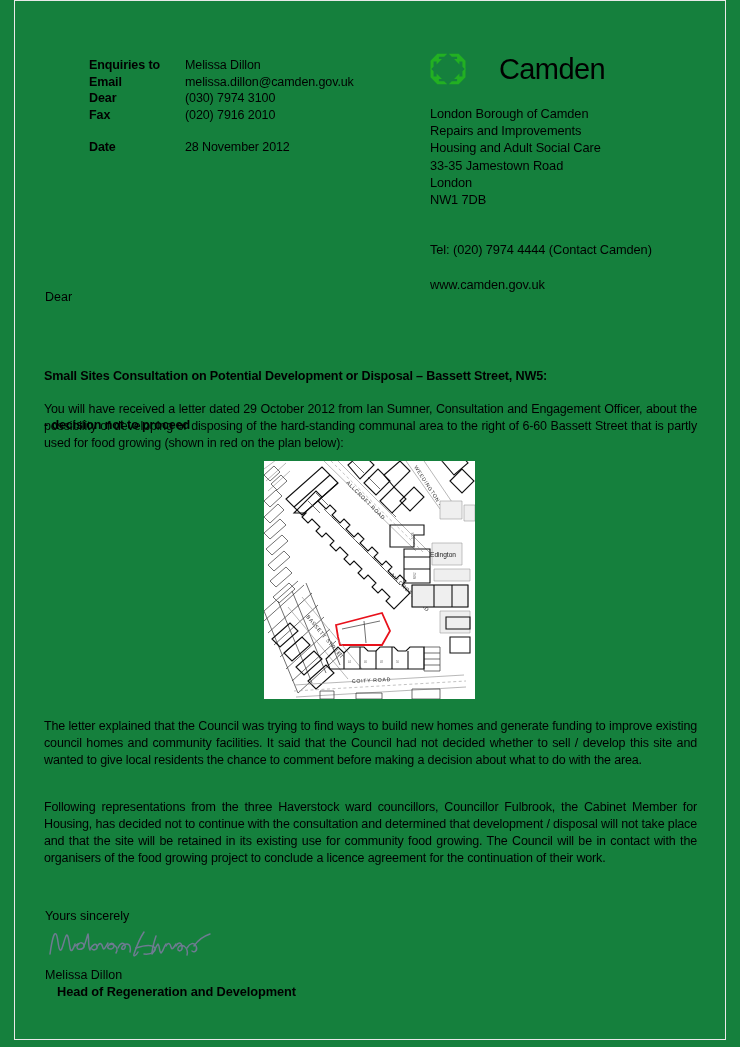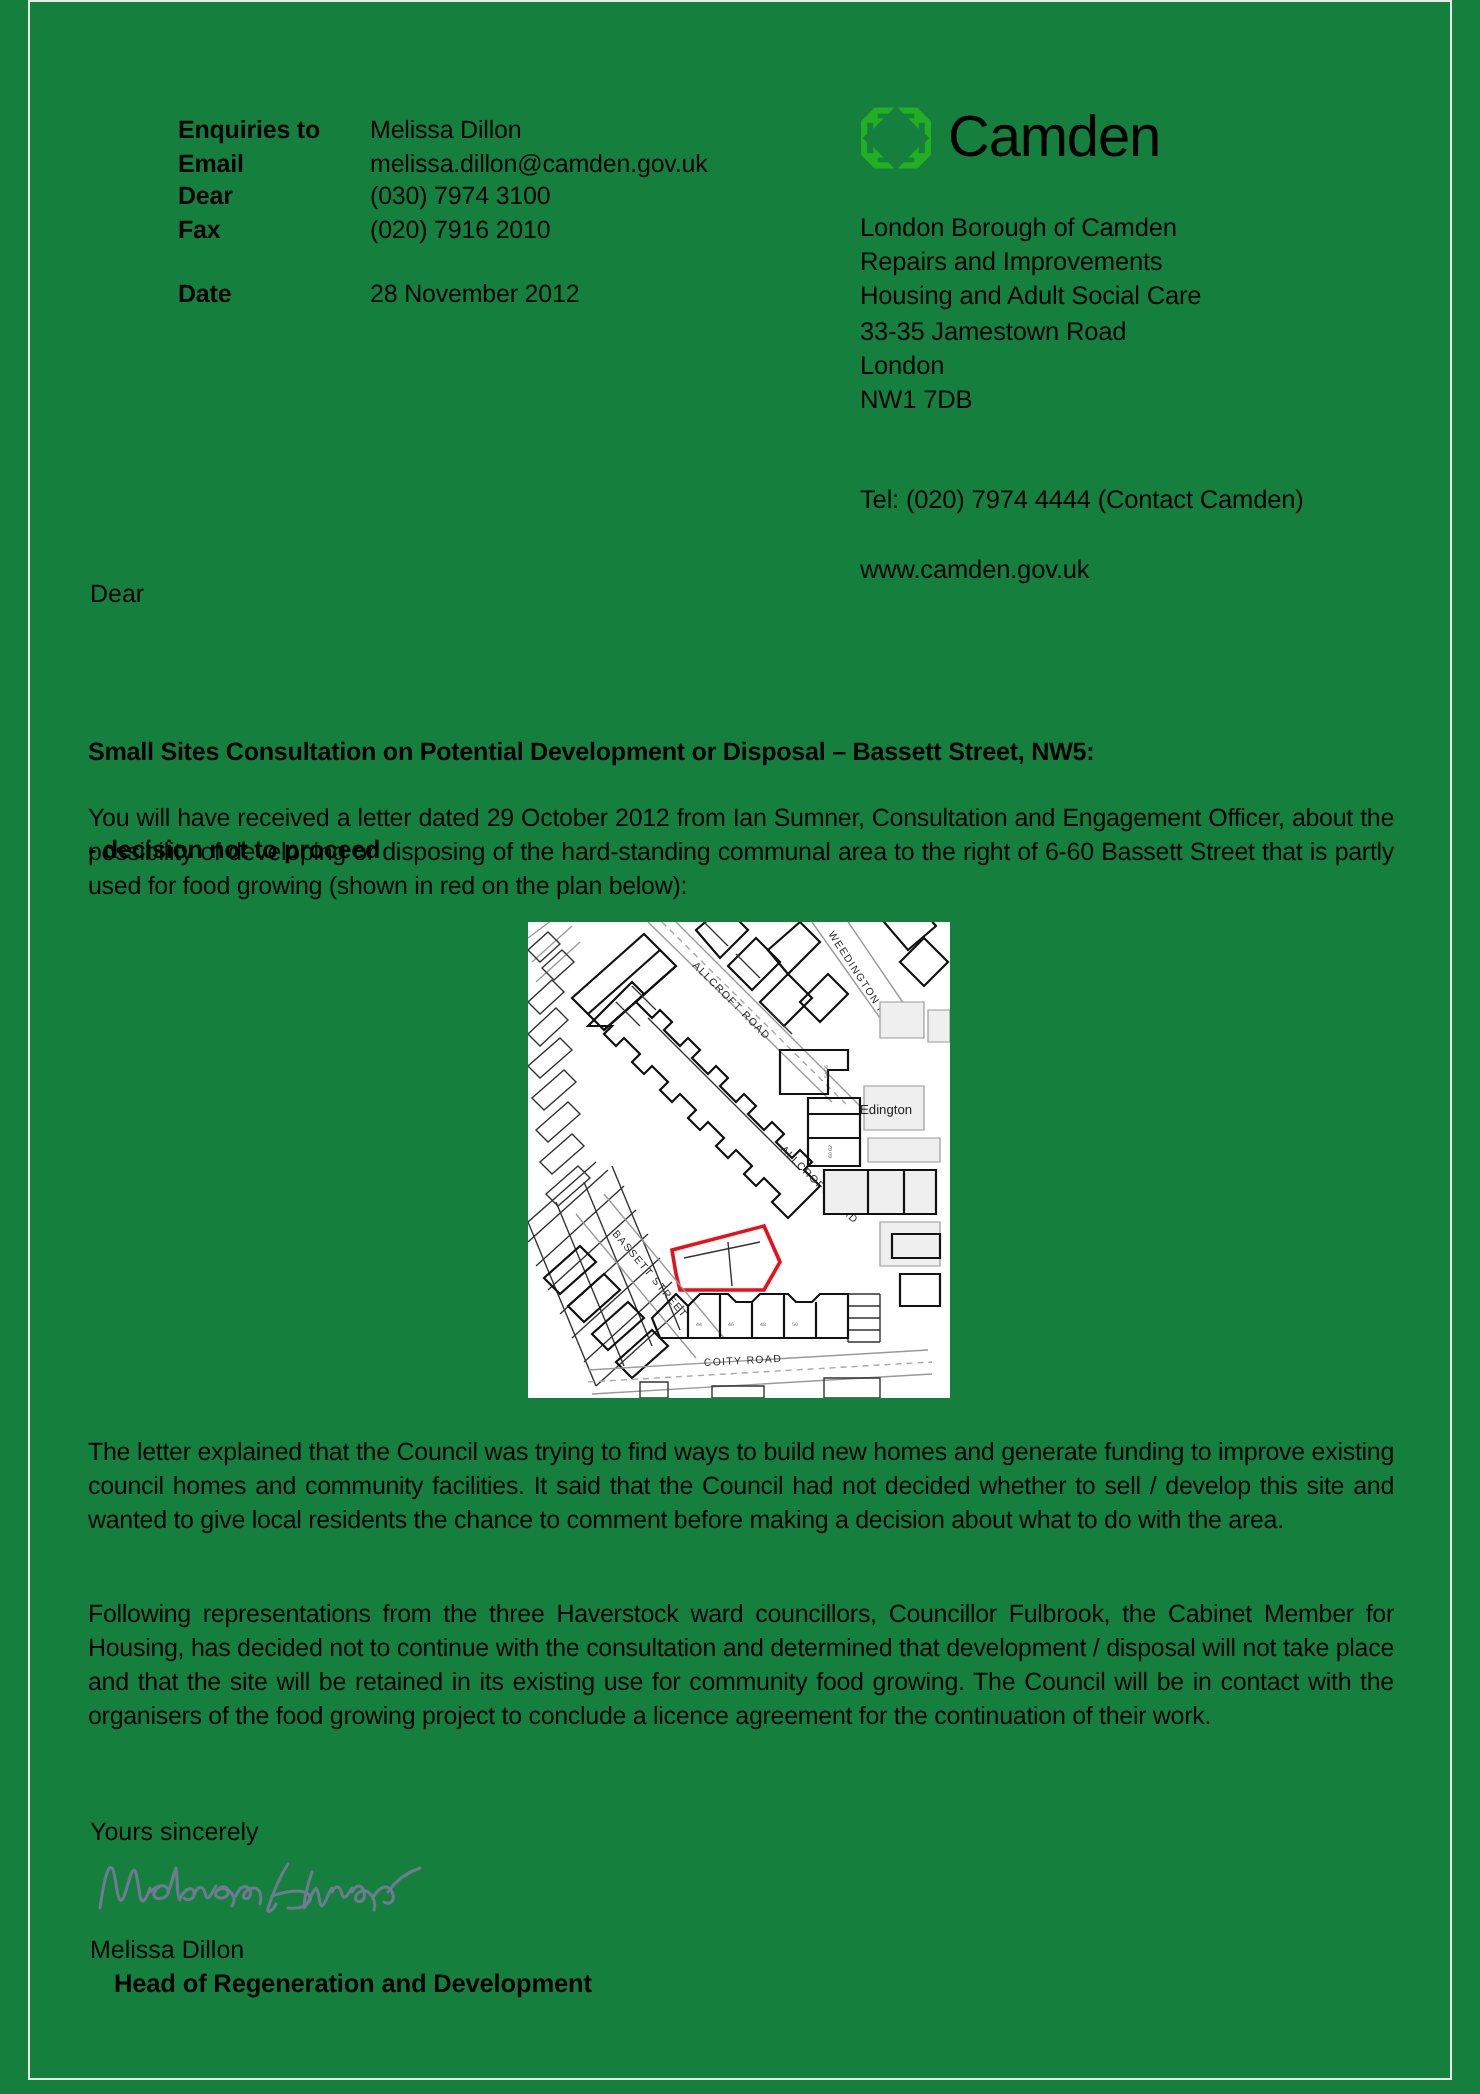--- a/index.html
+++ b/index.html
@@ -53,20 +53,21 @@
     margin-top: 16px;
   }
 
   
   .logo-block {
     position: absolute;
     left: 429px;
     top: 50px;
     display: flex;
     align-items: center;
+    gap: 25px;
   }
   .logo-mark {
     width: 38px;
     height: 38px;
     flex: none;
   }
   .logo-word {
     font-size: 29px;
     letter-spacing: -0.6px;
     margin-left: 7px;

